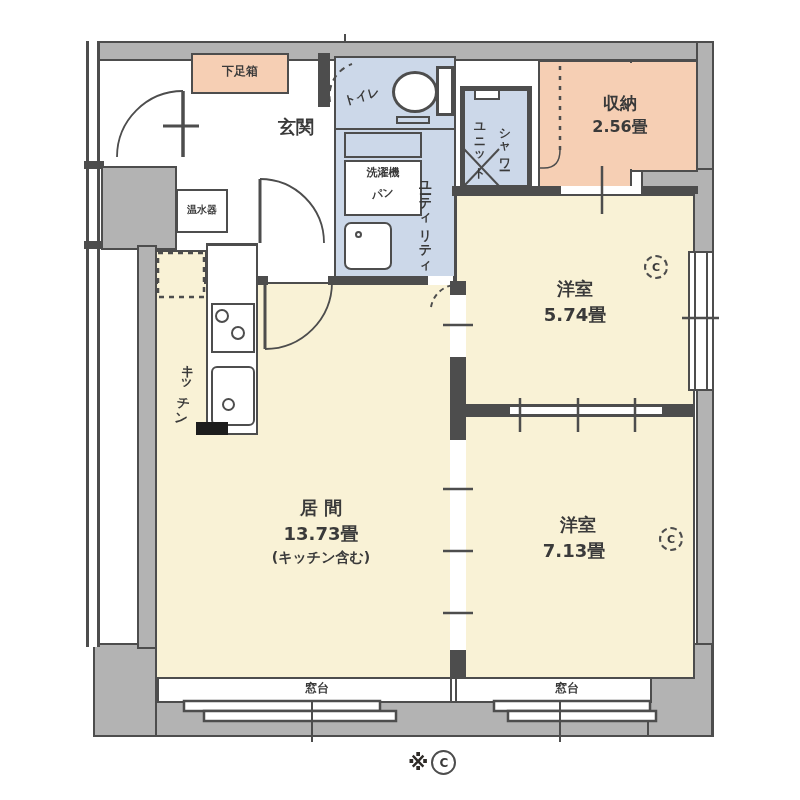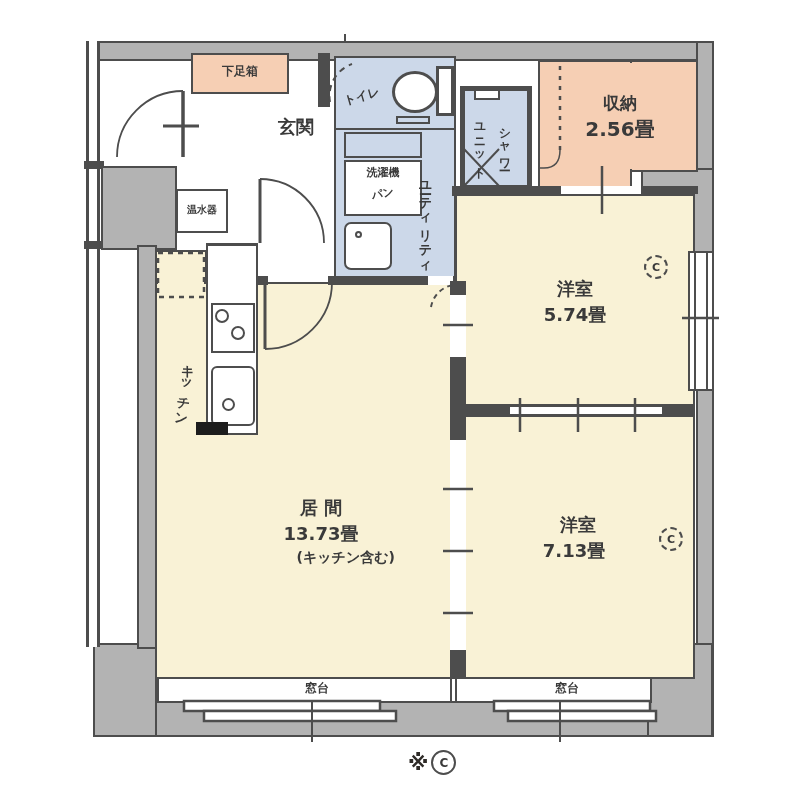--- a/index.html
+++ b/index.html
@@ -153,37 +153,37 @@
   <div class="lbl" style="left:196px;top:65px;width:88px;font-size:12px;font-weight:bold;">下足箱</div>
   <div class="lbl" style="left:264px;top:117px;width:64px;font-size:18px;font-weight:bold;">玄関</div>
   <div class="lbl" style="left:334px;top:90px;width:56px;font-size:12px;font-weight:bold;transform:rotate(-16deg);">トイレ</div>
   <div class="lbl" style="left:178px;top:204px;width:48px;font-size:10px;font-weight:bold;">温水器</div>
   <div class="lbl" style="left:347px;top:167px;width:72px;font-size:11px;font-weight:bold;">洗濯機</div>
   <div class="lbl" style="left:347px;top:188px;width:72px;font-size:11px;font-weight:bold;transform:rotate(-12deg);">パン</div>
   <div class="lbl vtext" style="left:417px;top:136px;height:168px;font-size:13px;font-weight:bold;">ユーティリティ</div>
   <div class="lbl vtext" style="left:497px;top:102px;height:82px;font-size:12px;font-weight:bold;">シャワー</div>
   <div class="lbl vtext" style="left:472px;top:104px;height:80px;font-size:12px;font-weight:bold;">ユニット</div>
   <div class="lbl" style="left:588px;top:94px;width:64px;font-size:17px;font-weight:bold;">収納</div>
-  <div class="lbl" style="left:582px;top:118px;width:76px;font-size:20px;font-weight:bold;">2.56畳</div>
+  <div class="lbl" style="left:582px;top:118px;width:76px;font-size:16px;font-weight:bold;">2.56畳</div>
 
   <div class="lbl" style="left:543px;top:279px;width:64px;font-size:18px;font-weight:bold;">洋室</div>
   <div class="lbl" style="left:535px;top:305px;width:80px;font-size:18px;font-weight:bold;">5.74畳</div>
   <div class="abs" style="left:644px;top:255px;">
     <span class="cbadge">C</span>
   </div>
 
   <div class="lbl" style="left:546px;top:515px;width:64px;font-size:18px;font-weight:bold;">洋室</div>
   <div class="lbl" style="left:534px;top:541px;width:80px;font-size:18px;font-weight:bold;">7.13畳</div>
   <div class="abs" style="left:659px;top:527px;">
     <span class="cbadge">C</span>
   </div>
 
   <div class="lbl" style="left:283px;top:498px;width:76px;font-size:18px;font-weight:bold;">居 間</div>
   <div class="lbl" style="left:271px;top:524px;width:100px;font-size:18px;font-weight:bold;">13.73畳</div>
-  <div class="lbl" style="left:247px;top:549px;width:148px;font-size:14px;font-weight:bold;text-align:right;">(キッチン含む)</div>
+  <div class="lbl" style="left:247px;top:549px;width:148px;font-size:14px;font-weight:bold;">(キッチン含む)</div>
   <div class="lbl vtext" style="left:177px;top:342px;height:92px;font-size:13px;font-weight:bold;transform:rotate(8deg);">キッチン</div>
 
   <div class="lbl" style="left:294px;top:682px;width:46px;font-size:12px;font-weight:bold;">窓台</div>
   <div class="lbl" style="left:544px;top:682px;width:46px;font-size:12px;font-weight:bold;">窓台</div>
 
   <div class="footer">
     <span>※</span>
     <span class="cbadge">C</span>
   </div>
 

